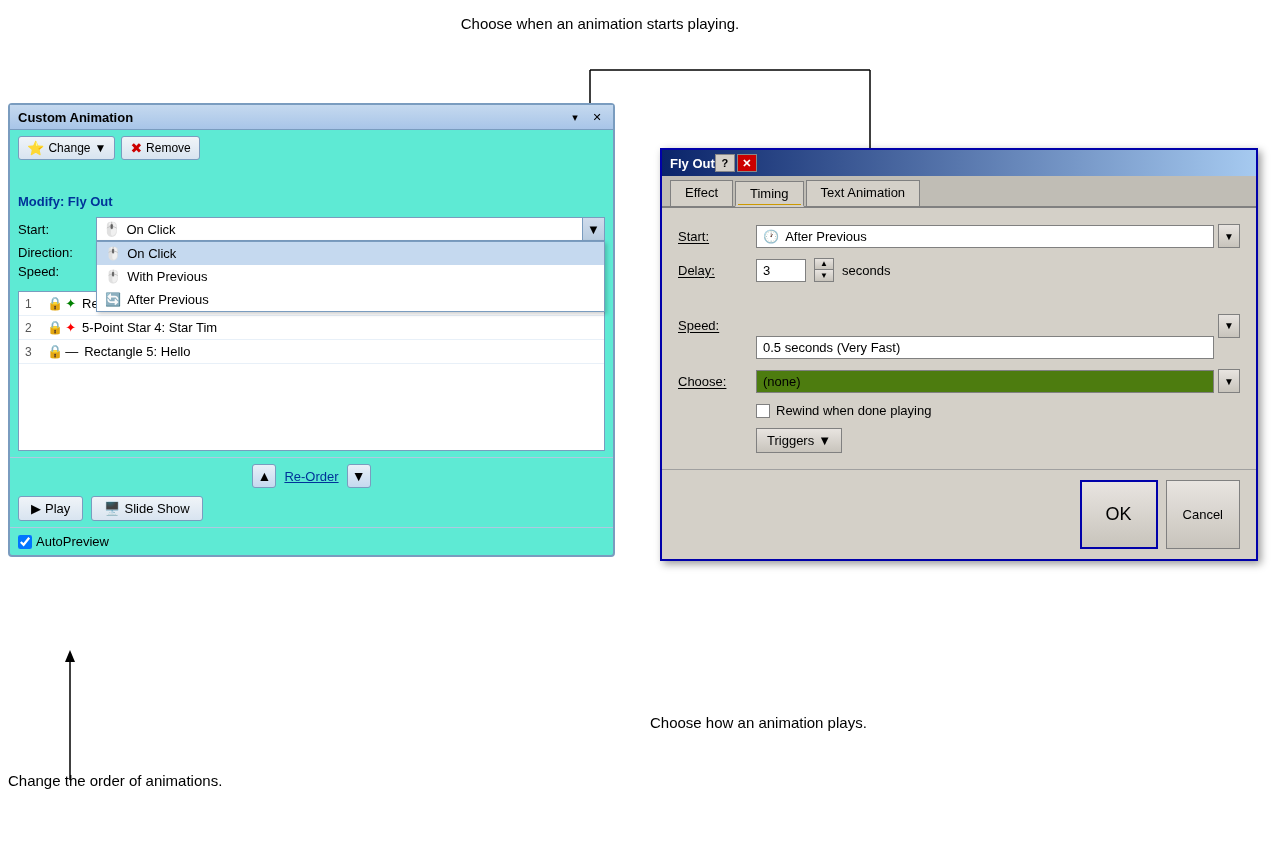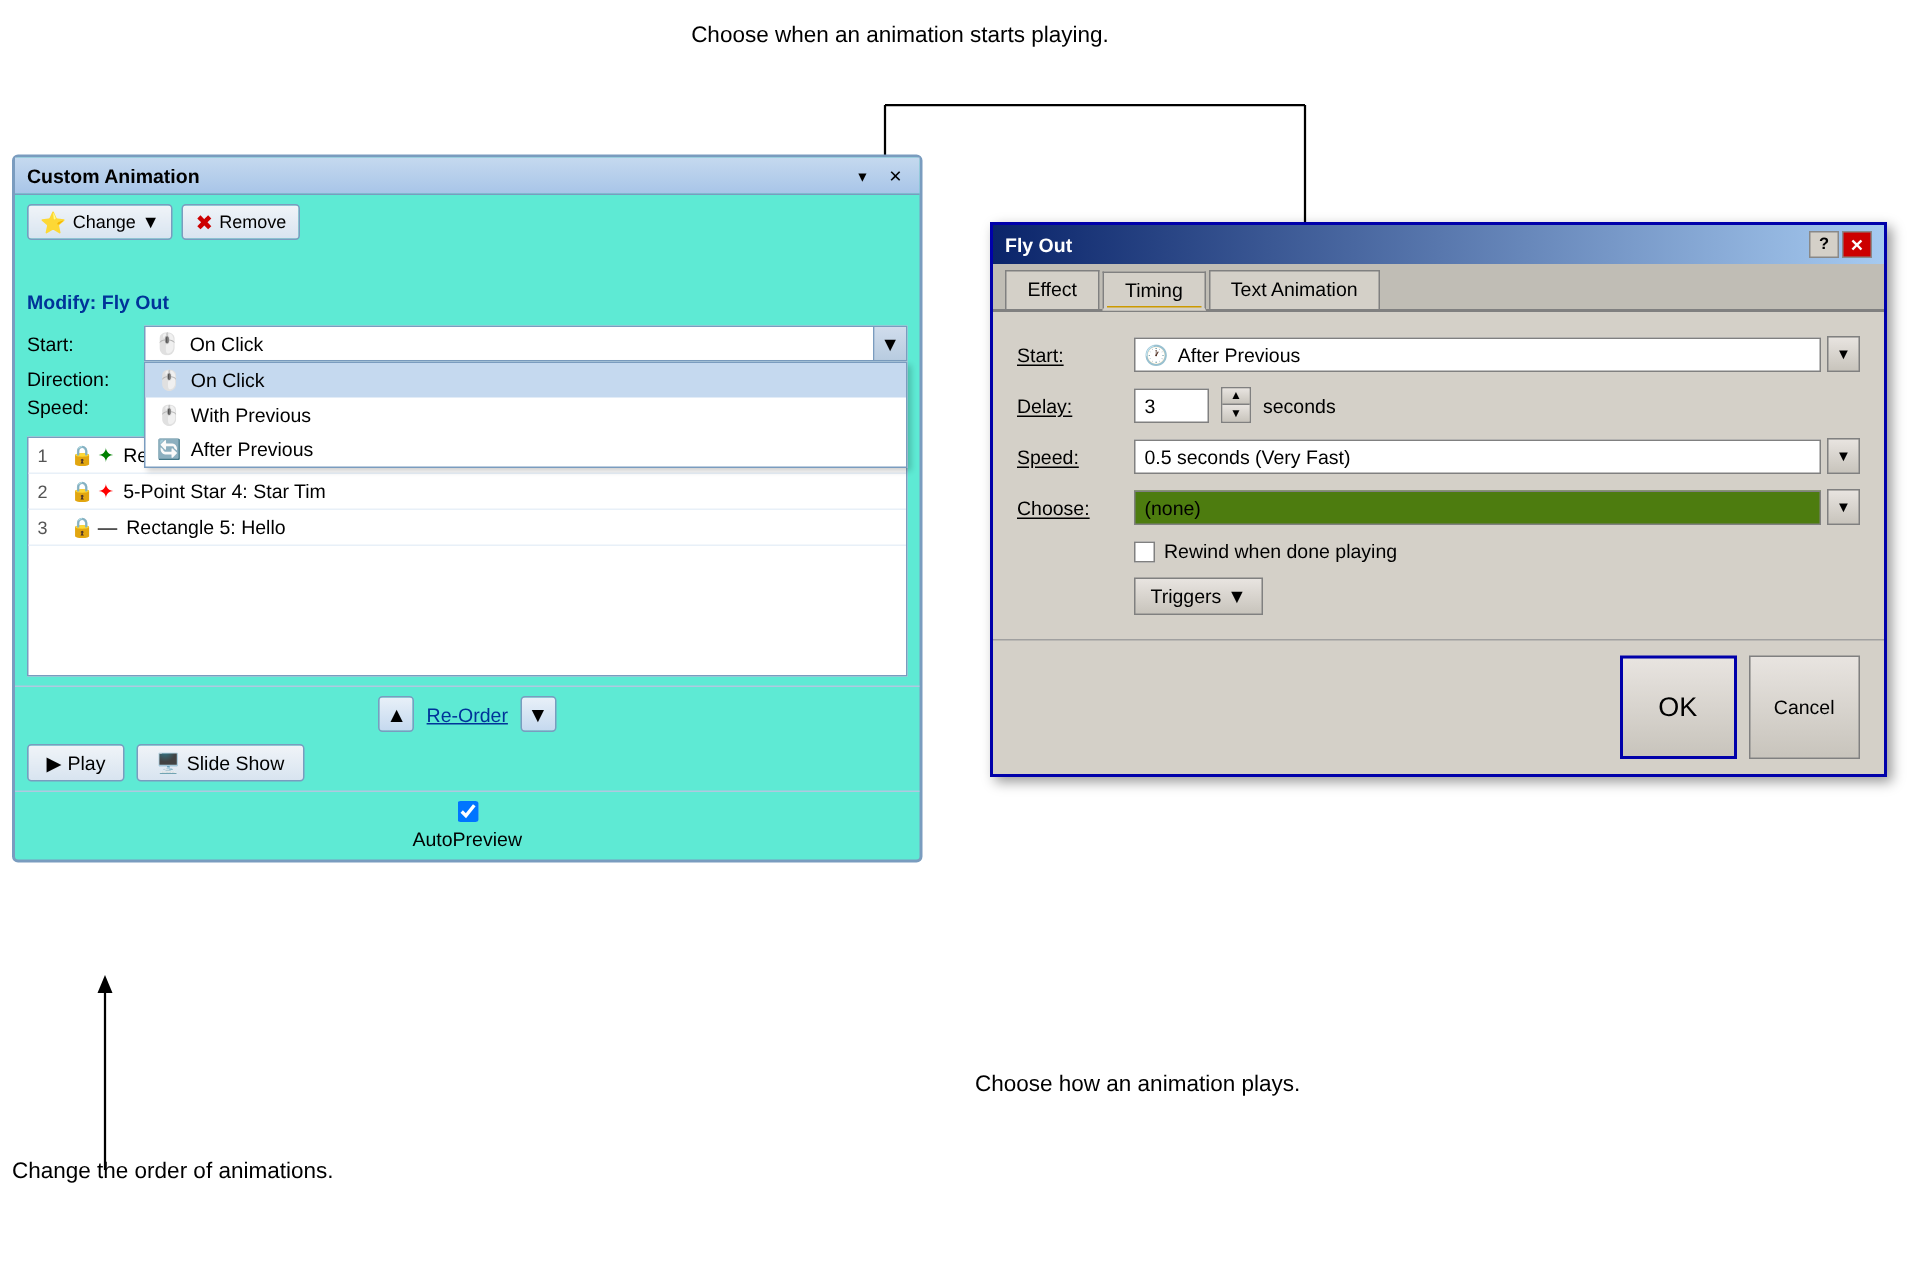--- a/index.html
+++ b/index.html
@@ -238,40 +238,38 @@
       font-size: 13px;
     }
 
     .auto-preview {
       display: flex;
       align-items: center;
       gap: 4px;
       padding: 6px 8px;
       font-size: 13px;
       border-top: 1px solid #b0c8e0;
-      flex-direction: column;
     }
 
     
     .fly-out-dialog {
       position: absolute;
       top: 148px;
       left: 660px;
       width: 598px;
       background: #d4d0c8;
       border: 2px solid #0000aa;
       box-shadow: 3px 3px 8px rgba(0,0,0,0.4);
     }
 
     .dialog-titlebar {
       background: linear-gradient(to right, #0a246a, #a6caf0);
       padding: 4px 8px;
       display: flex;
       align-items: center;
-      justify-content: space-between;
     }
 
     .dialog-title {
       color: #fff;
       font-weight: bold;
       font-size: 13px;
     }
 
     .dialog-title-btns {
       display: flex;
@@ -635,21 +633,21 @@
       <div class="spinner-wrap">
         <button class="spinner-btn">▲</button>
         <button class="spinner-btn">▼</button>
       </div>
       <span class="seconds-label">seconds</span>
     </div>
 
     <div class="dialog-form-row">
       <div class="dialog-form-label">Speed:</div>
       <div class="dialog-select-wrap">
-        <div style="display:flex; align-items:center; background:#fff; border:1px solid #808080; padding:3px 6px; flex:1;">
+        <div style="display:flex; align-items:center; background:#fff; border:1px solid #808080; padding:3px 6px; flex:1;margin-top:44px;">
           <span style="flex:1;">0.5 seconds (Very Fast)</span>
         </div>
         <div class="dialog-select-btn">▼</div>
       </div>
     </div>
 
     <div class="dialog-form-row">
       <div class="dialog-form-label">Choose:</div>
       <div class="dialog-select-wrap">
         <div style="display:flex; align-items:center; background:#4d7c0f; border:1px solid #808080; padding:3px 6px; flex:1;">

